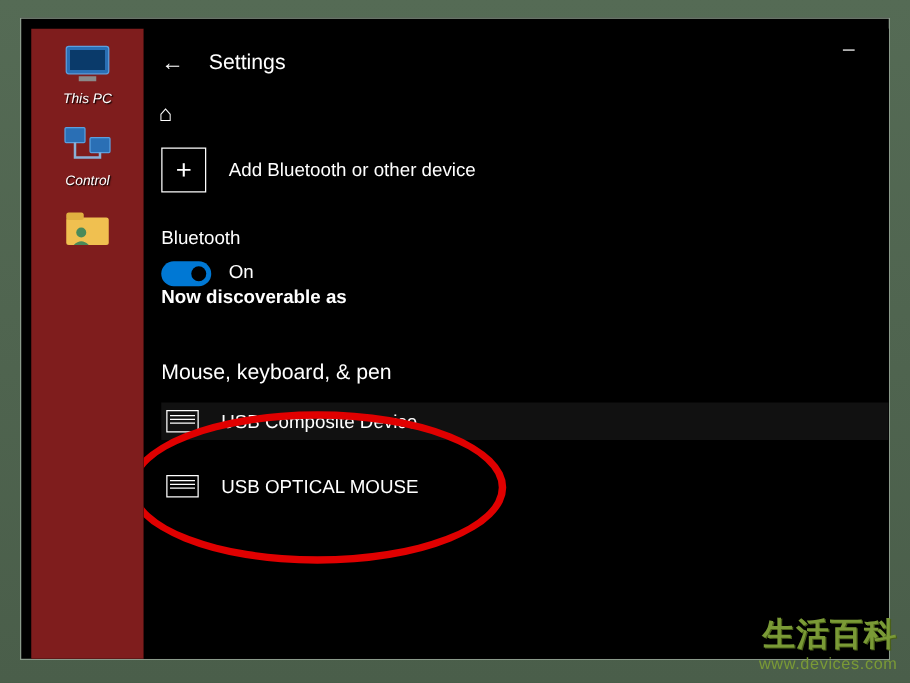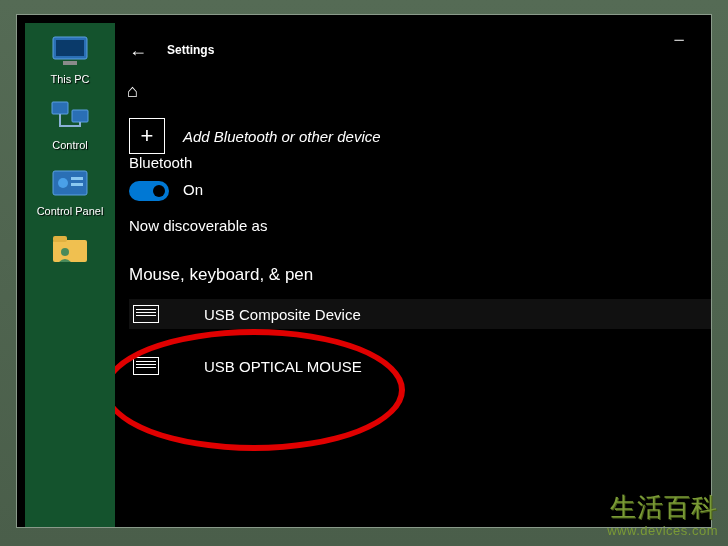--- a/index.html
+++ b/index.html
@@ -32,22 +32,23 @@
     top: 8px;
     right: 0;
     bottom: 0;
     background: #000;
     display: flex;
   }
   
   .desktop {
     width: 90px;
     flex: 0 0 90px;
-    background: #14532d;
+    background: #7f1d1d;
     padding-top: 10px;
+    font-style: italic;
   }
   .dicon {
     width: 90px;
     text-align: center;
     color: #fff;
     font-size: 11px;
     margin-bottom: 14px;
     cursor: pointer;
   }
   .dicon .glyph {
@@ -76,22 +77,22 @@
     align-items: center;
     height: 38px;
     padding-left: 14px;
   }
   .back-arrow {
     font-size: 18px;
     width: 30px;
     color: #fff;
   }
   .titlebar-title {
-    font-size: 12px;
-    font-weight: 700;
+    font-size: 17px;
+    font-weight: 400;
     margin-left: 8px;
   }
   .win-controls {
     position: absolute;
     right: 0;
     top: 0;
     display: flex;
   }
   .win-btn {
     width: 44px;
@@ -130,24 +131,24 @@
     box-sizing: border-box;
     display: flex;
     align-items: center;
     justify-content: center;
     font-size: 22px;
     font-weight: 300;
   }
   .add-label {
     margin-left: 18px;
     font-size: 15px;
-    font-style: italic;
   }
   .section-label {
     font-size: 15px;
+    margin-top: 28px;
   }
   .toggle-row {
     display: flex;
     align-items: flex-start;
     margin-top: 10px;
   }
   .toggle {
     width: 40px;
     height: 20px;
     border-radius: 10px;
@@ -162,34 +163,33 @@
     border-radius: 50%;
     background: #000;
     right: 4px;
     top: 4px;
   }
   .toggle-label {
     margin-left: 14px;
     font-size: 15px;
   }
   .discover {
-    margin-top: 16px;
-    font-size: 15px;
+    font-size: 15px;
+    font-weight: bold;
   }
   .cat-header {
-    margin-top: 31px;
+    margin-top: 42px;
     font-size: 17px;
     font-weight: 400;
   }
   .device-row {
     display: flex;
     align-items: center;
     margin-top: 14px;
     padding: 6px 0;
-    gap: 27px;
   }
   .device-row.highlight {
     background: #111;
   }
   .kbd-icon {
     width: 26px;
     height: 18px;
     border: 1px solid #fff;
     box-sizing: border-box;
     margin-left: 4px;
@@ -221,21 +221,21 @@
   
   .watermark {
     position: absolute;
     right: 10px;
     bottom: 8px;
     text-align: right;
     pointer-events: none;
   }
   .wm1 {
     font-size: 26px;
-    font-weight: 400;
+    font-weight: 700;
     color: #7a9a36;
     text-shadow: 1px 1px 0 #4a6018;
     letter-spacing: 1px;
   }
   .wm2 {
     font-size: 13px;
     color: #7a9a36;
     margin-top: -2px;
     letter-spacing: 0.5px;
   }
@@ -263,31 +263,20 @@
             <svg width="40" height="34" viewBox="0 0 40 34">
               <rect x="2" y="2" width="16" height="12" rx="1" fill="#2a6fb5" stroke="#5aa0e0"></rect>
               <rect x="22" y="10" width="16" height="12" rx="1" fill="#2a6fb5" stroke="#5aa0e0"></rect>
               <path d="M10 14 L10 26 L30 26 L30 22" stroke="#8ab0d6" stroke-width="2" fill="none"></path>
             </svg>
           </div>
           <div class="lbl">Control</div>
         </div>
         <div class="dicon">
           <div class="glyph">
-            <svg width="38" height="32" viewBox="0 0 38 32">
-              <rect x="2" y="4" width="34" height="24" rx="2" fill="#2a6fb5" stroke="#5aa0e0"></rect>
-              <circle cx="12" cy="16" r="5" fill="#4aa0e8"></circle>
-              <rect x="20" y="10" width="12" height="3" fill="#8ac8f0"></rect>
-              <rect x="20" y="16" width="12" height="3" fill="#8ac8f0"></rect>
-            </svg>
-          </div>
-          <div class="lbl">Control Panel</div>
-        </div>
-        <div class="dicon">
-          <div class="glyph">
             <svg width="38" height="34" viewBox="0 0 38 34">
               <rect x="2" y="8" width="34" height="22" rx="2" fill="#f0c050"></rect>
               <rect x="2" y="4" width="14" height="6" rx="2" fill="#e0b040"></rect>
               <circle cx="14" cy="20" r="4" fill="#4a8a5a"></circle>
               <path d="M8 30 Q14 24 20 30" fill="#4a8a5a"></path>
             </svg>
           </div>
           <div class="lbl"></div>
         </div>
       </div>

